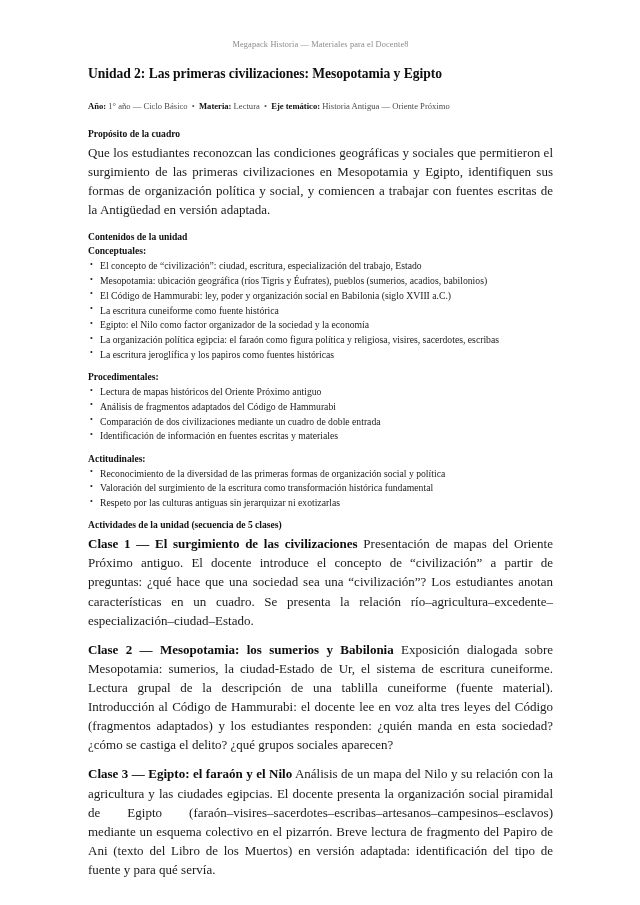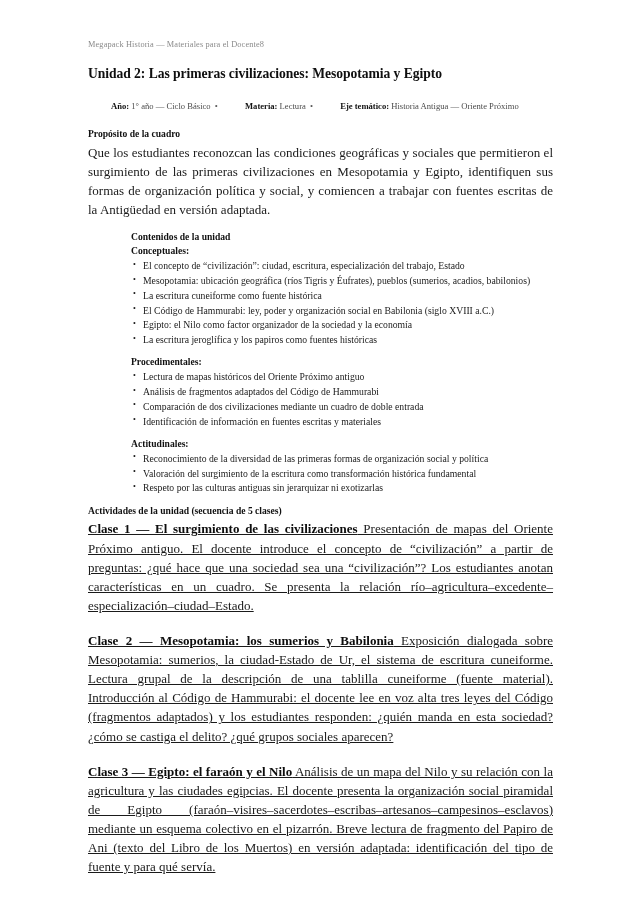--- a/index.html
+++ b/index.html
@@ -25,21 +25,21 @@
   .content {
     position: absolute;
     left: 88px;
     top: 40px;
     width: 465px;
   }
 
   
   .runhead {
     display: flex;
-    justify-content: flex-start;
+    justify-content: center;
     align-items: baseline;
     font-size: 8.3px;
     color: #8a8a8a;
     letter-spacing: 0.15px;
     margin-bottom: 17px;
   }
   .runhead-left { white-space: nowrap; }
   .runhead-right { white-space: nowrap; }
 
   
@@ -50,53 +50,53 @@
     line-height: 1.25;
     letter-spacing: -0.05px;
     color: #0f0f0f;
   }
   .meta-line {
     font-size: 8.6px;
     color: #4a4a4a;
     margin: 0 0 16px 0;
     line-height: 1.3;
   }
-  .meta-line b { color: #111; font-weight: bold; margin-left: 23px; }
+  .meta-line b { color: #111; font-weight: bold; }
   .meta-sep { padding: 0 2px; color: #5a5a5a; }
 
   
   h2.sec {
     font-size: 9.6px;
     font-weight: bold;
     margin: 0 0 2px 0;
     line-height: 1.35;
     color: #111;
   }
   h3.subsec {
     font-size: 9.6px;
     font-weight: bold;
     margin: 0 0 1px 0;
     line-height: 1.35;
     color: #111;
   }
   .block { margin-bottom: 11px; }
-  .block-tight { margin-bottom: 9px; margin-left: 43px; }
+  .block-tight { margin-bottom: 9px; }
 
   
   p.body {
     font-size: 13px;
     line-height: 1.47;
     margin: 0;
     text-align: justify;
     text-justify: inter-word;
     hyphens: auto;
     color: #1a1a1a;
   }
-  p.body + p.body { margin-top: 16px; }
-  p.clase { margin-bottom: 10px; text-decoration: underline; }
+  p.body + p.body { margin-top: 4px; }
+  p.clase { margin-bottom: 10px; }
   p.clase b { font-weight: bold; color: #0d0d0d; }
 
   
   ul.bullets {
     list-style: none;
     margin: 0;
     padding: 0;
   }
   ul.bullets li {
     position: relative;
@@ -143,23 +143,24 @@
       <h2 class="sec">Propósito de la cuadro</h2>
       <p class="body">Que los estudiantes reconozcan las condiciones geográficas y sociales que permitieron el surgimiento de las primeras civilizaciones en Mesopotamia y Egipto, identifiquen sus formas de organización política y social, y comiencen a trabajar con fuentes escritas de la Antigüedad en versión adaptada.</p>
     </div>
 
     <div class="block-tight">
       <h2 class="sec">Contenidos de la unidad</h2>
       <h3 class="subsec">Conceptuales:</h3>
       <ul class="bullets">
         <li>El concepto de “civilización”: ciudad, escritura, especialización del trabajo, Estado</li>
         <li>Mesopotamia: ubicación geográfica (ríos Tigris y Éufrates), pueblos (sumerios, acadios, babilonios)</li>
+        <li>El Código de Hammurabi: ley, poder y organización social en Babilonia (siglo XVIII a.C.)</li>
         <li>La escritura cuneiforme como fuente histórica</li>
-        <li>El Código de Hammurabi: ley, poder y organización social en Babilonia (siglo XVIII a.C.)</li>
         <li>Egipto: el Nilo como factor organizador de la sociedad y la economía</li>
+        <li>La organización política egipcia: el faraón como figura política y religiosa, visires, sacerdotes, escribas</li>
         <li>La escritura jeroglífica y los papiros como fuentes históricas</li>
       </ul>
     </div>
 
     <div class="block-tight">
       <h3 class="subsec">Procedimentales:</h3>
       <ul class="bullets">
         <li>Lectura de mapas históricos del Oriente Próximo antiguo</li>
         <li>Análisis de fragmentos adaptados del Código de Hammurabi</li>
         <li>Comparación de dos civilizaciones mediante un cuadro de doble entrada</li>

